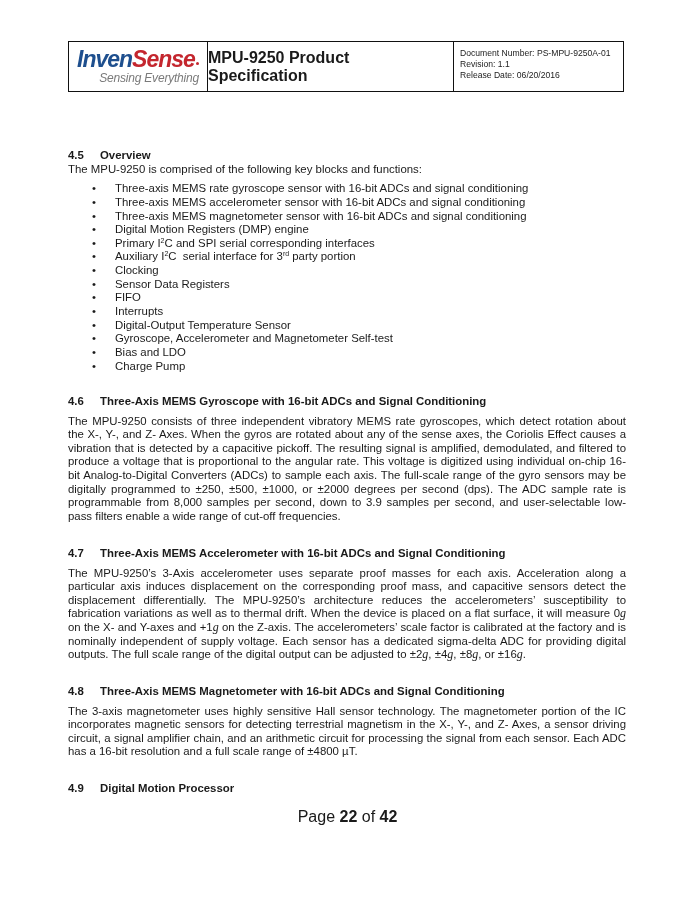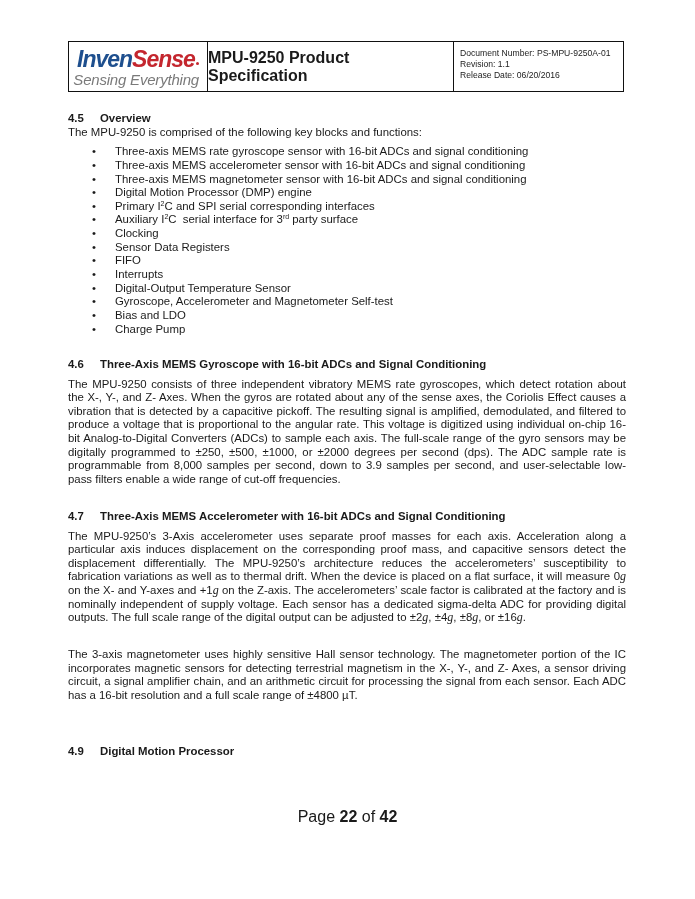--- a/index.html
+++ b/index.html
@@ -12,36 +12,36 @@
          border: 1.5px solid #111; display: flex; box-sizing: border-box; }
   .hdr-logo { width: 138px; border-right: 1.5px solid #111; position: relative; }
   .hdr-title { width: 245px; border-right: 1.5px solid #111; display: flex;
                align-items: center; justify-content: center; font-weight: bold; font-size: 16px; }
   .hdr-meta { flex: 1; padding: 6px 0 0 6px; font-size: 8.6px; line-height: 11.2px; color: #222; }
   .logo-main { position: absolute; left: 8px; top: 3px; font-size: 23px; font-weight: bold;
                font-style: italic; letter-spacing: -1px; line-height: 28px; }
   .logo-inven { color: #1e4f8e; }
   .logo-sense { color: #c4262e; }
   .logo-tm { position: absolute; right: 8px; top: 20px; width: 3px; height: 3px; background: #c4262e; border-radius: 50%; }
-  .logo-tag { position: absolute; right: 8px; top: 29px; font-size: 15px; font-style: italic; color: #7a7a7a; letter-spacing: -0.2px; }
+  .logo-tag { position: absolute; right: 8px; top: 29px; font-size: 12px; font-style: italic; color: #7a7a7a; letter-spacing: -0.2px; }
   h2 { margin: 0; font-size: 11.4px; font-weight: bold; line-height: 13.6px; display: flex; }
   h2 .num { width: 32px; display: inline-block; }
   p { margin: 0; text-align: justify; }
   ul { margin: 0; padding: 0; list-style: none; }
   ul li { position: relative; padding-left: 47px; line-height: 13.65px; }
   ul li .dot { position: absolute; left: 24px; top: 0; }
   sup { font-size: 7px; line-height: 0; vertical-align: 4px; }
   i { font-family: "Liberation Serif", serif; font-size: 12px; }
 
   .sec45 { position: absolute; left: 68px; top: 112px; width: 558px; }
   .sec46 { position: absolute; left: 68px; top: 358px; width: 558px; }
   .sec47 { position: absolute; left: 68px; top: 510px; width: 558px; }
   .sec48 { position: absolute; left: 68px; top: 648px; width: 558px; }
   .sec49 { position: absolute; left: 68px; top: 745px; width: 558px; }
-  .sec { font-size: 11.4px; line-height: 13.6px; }
+  .sec { font-size: 11.4px; line-height: 13.6px; margin-top: 37px; }
   .sec h2 { margin-bottom: 6px; }
   .sec45 h2 { margin-bottom: 0; }
   .sec45 ul { margin-top: 6px; }
 
   .footer { position: absolute; left: 0; top: 808px; width: 695px; text-align: center; font-size: 16px; }
   .footer b { font-weight: bold; }
 </style>
 </head>
 <body>
 
@@ -64,23 +64,23 @@
   <div class="sec sec45">
     <h2>
         <span class="num">4.5</span>
         <span>Overview</span>
       </h2>
     <p>The MPU-9250 is comprised of the following key blocks and functions:</p>
     <ul>
       <li><span class="dot">•</span><span>Three-axis MEMS rate gyroscope sensor with 16-bit ADCs and signal conditioning</span></li>
       <li><span class="dot">•</span><span>Three-axis MEMS accelerometer sensor with 16-bit ADCs and signal conditioning</span></li>
       <li><span class="dot">•</span><span>Three-axis MEMS magnetometer sensor with 16-bit ADCs and signal conditioning</span></li>
-      <li><span class="dot">•</span><span>Digital Motion Processor (DMP) engine</span></li>
+      <li><span class="dot">•</span><span>Digital Motion Registers (DMP) engine</span></li>
       <li><span class="dot">•</span><span><span>Primary I</span><sup>2</sup><span>C and SPI serial corresponding interfaces</span></span></li>
-      <li><span class="dot">•</span><span style="white-space:pre"><span>Auxiliary I</span><sup>2</sup><span>C  serial interface for 3</span><sup>rd</sup><span> party surface</span></span></li>
+      <li><span class="dot">•</span><span style="white-space:pre"><span>Auxiliary I</span><sup>2</sup><span>C  serial interface for 3</span><sup>rd</sup><span> party portion</span></span></li>
       <li><span class="dot">•</span><span>Clocking</span></li>
       <li><span class="dot">•</span><span>Sensor Data Registers</span></li>
       <li><span class="dot">•</span><span>FIFO</span></li>
       <li><span class="dot">•</span><span>Interrupts</span></li>
       <li><span class="dot">•</span><span>Digital-Output Temperature Sensor</span></li>
       <li><span class="dot">•</span><span>Gyroscope, Accelerometer and Magnetometer Self-test</span></li>
       <li><span class="dot">•</span><span>Bias and LDO</span></li>
       <li><span class="dot">•</span><span>Charge Pump</span></li>
     </ul>
   </div>
@@ -95,20 +95,24 @@
 
   <div class="sec sec47">
     <h2>
         <span class="num">4.7</span>
         <span>Three-Axis MEMS Accelerometer with 16-bit ADCs and Signal Conditioning</span>
       </h2>
     <p><span>The MPU-9250’s 3-Axis accelerometer uses separate proof masses for each axis. Acceleration along a particular axis induces displacement on the corresponding proof mass, and capacitive sensors detect the displacement differentially. The MPU-9250’s architecture reduces the accelerometers’ susceptibility to fabrication variations as well as to thermal drift. When the device is placed on a flat surface, it will measure 0</span><i>g</i><span> on the X- and Y-axes and +1</span><i>g</i><span> on the Z-axis. The accelerometers’ scale factor is calibrated at the factory and is nominally independent of supply voltage. Each sensor has a dedicated sigma-delta ADC for providing digital outputs. The full scale range of the digital output can be adjusted to </span><span style="text-decoration: none;">±2</span><i>g</i><span>, </span><span style="text-decoration: none;">±4</span><i>g</i><span>, </span><span style="text-decoration: none;">±8</span><i>g</i><span>, or </span><span style="text-decoration: none;">±16</span><i>g</i><span>.</span></p>
   </div>
 
   <div class="sec sec48">
+    <h2>
+        <span class="num">4.8</span>
+        <span>Three-Axis MEMS Magnetometer with 16-bit ADCs and Signal Conditioning</span>
+      </h2>
     <p><span>The 3-axis magnetometer uses highly sensitive Hall sensor technology. The magnetometer portion of the IC incorporates magnetic sensors for detecting terrestrial magnetism in the X-, Y-, and Z- Axes, a sensor driving circuit, a signal amplifier chain, and an arithmetic circuit for processing the signal from each sensor. Each  ADC has a 16-bit resolution and a full scale range of </span><span style="text-decoration: none;">±4800</span><span> µT.</span></p>
   </div>
 
   <div class="sec sec49">
     <h2>
         <span class="num">4.9</span>
         <span>Digital Motion Processor</span>
       </h2>
   </div>
 

